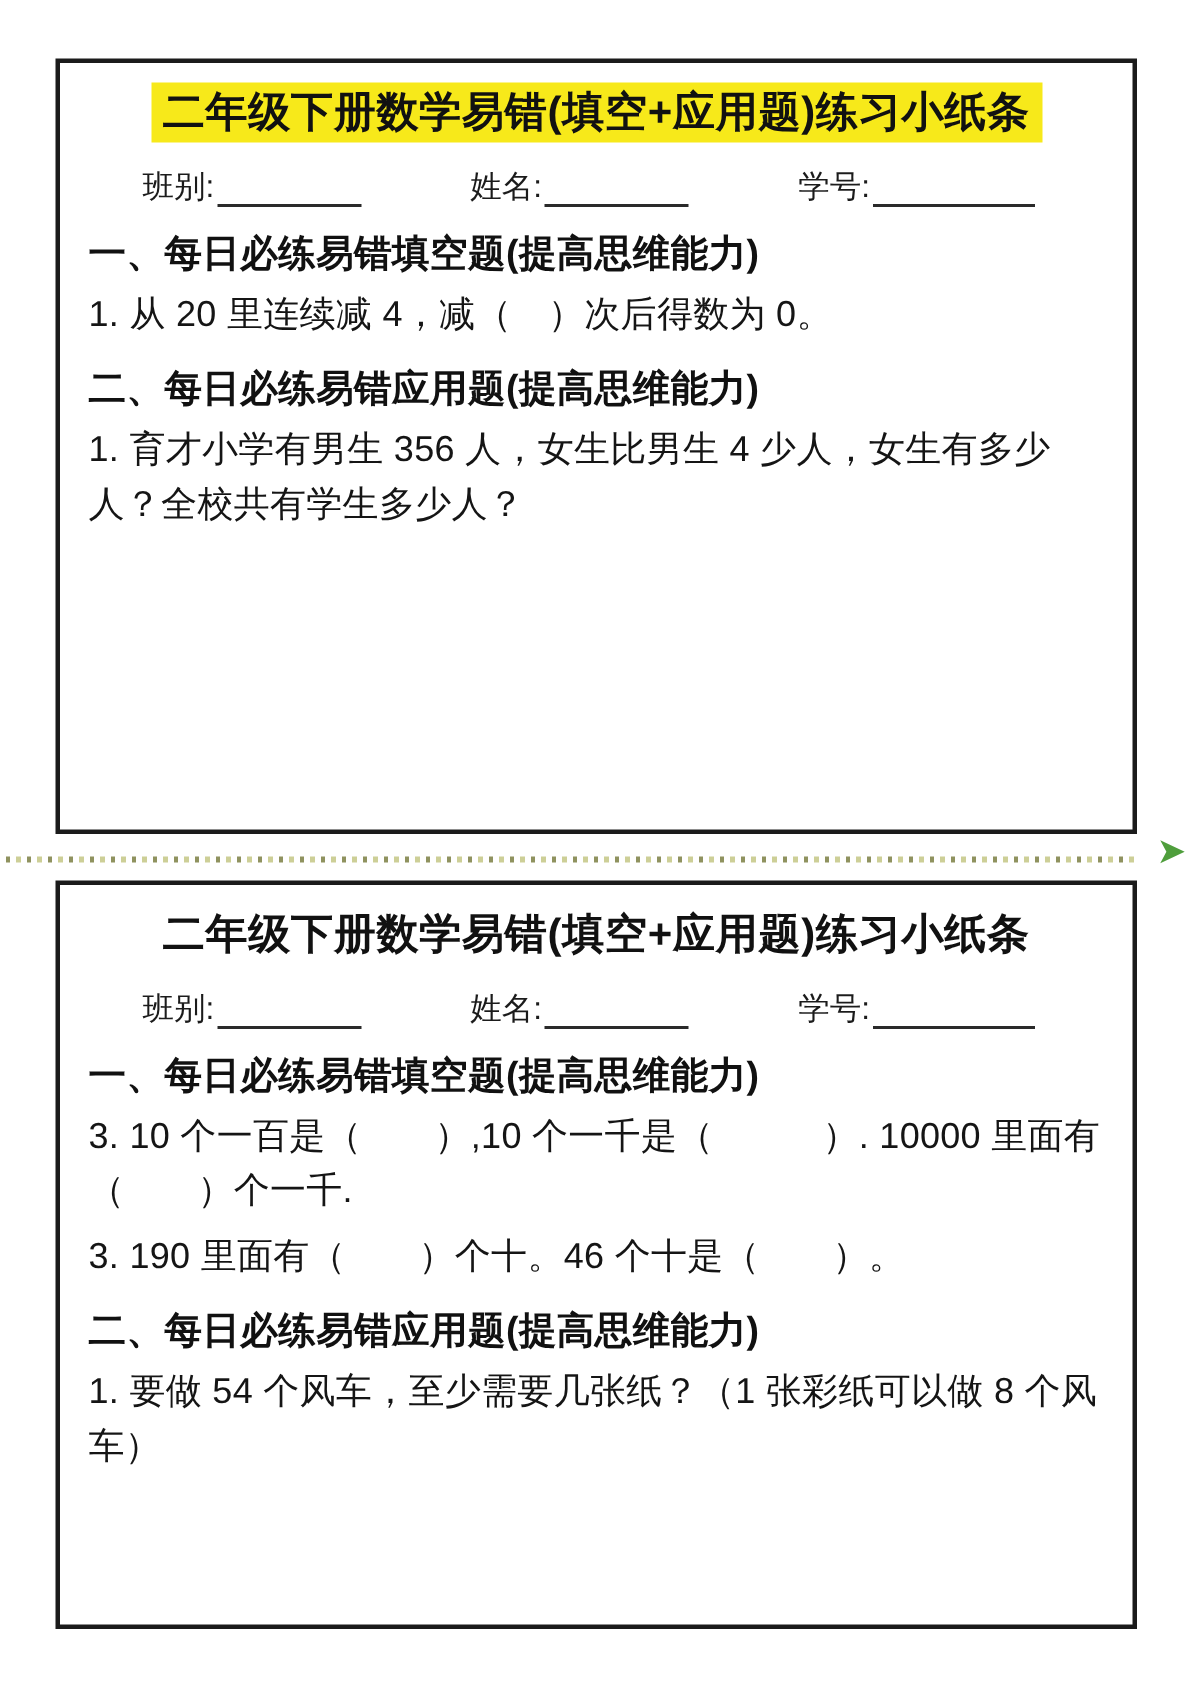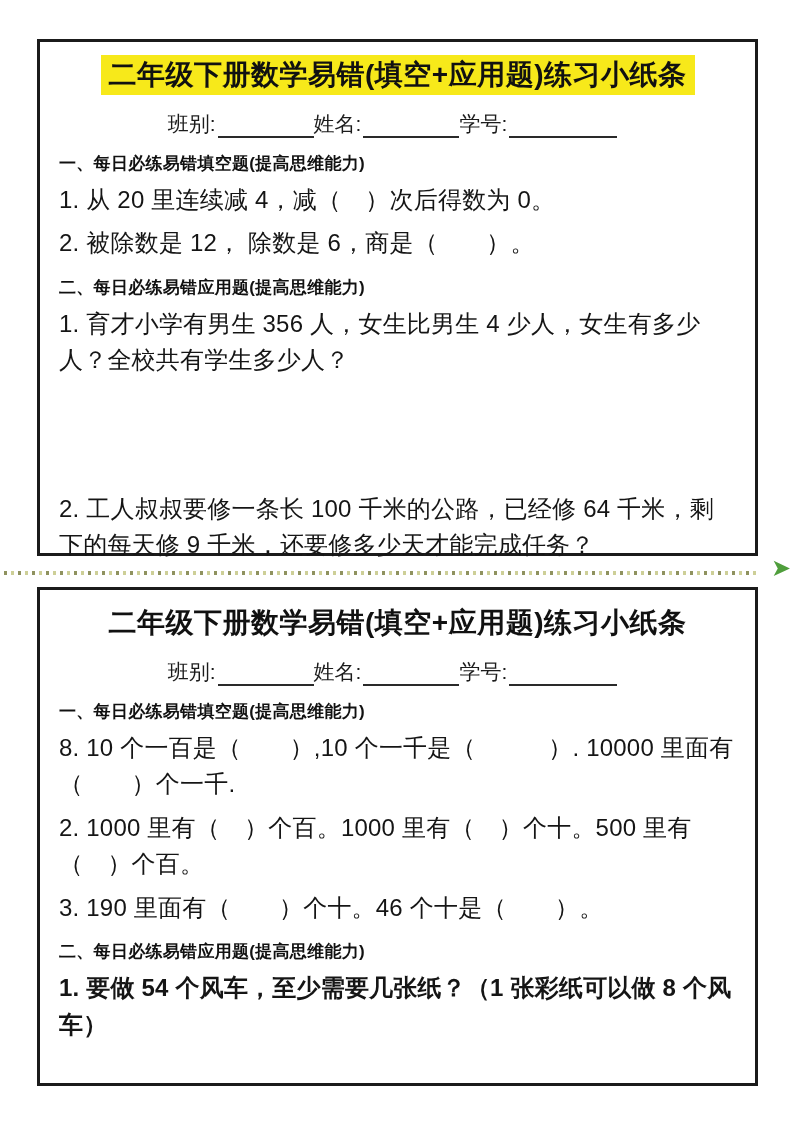--- a/index.html
+++ b/index.html
@@ -30,51 +30,51 @@
     font-weight: 800;
     letter-spacing: 0.5px;
     line-height: 1.35;
     color: #111;
   }
   .slip-1 .slip-title { background: #f7e91a; padding: 1px 8px; }
   .slip-2 .slip-title { background: transparent; padding: 1px 8px; }
 
   .fields {
     display: flex;
-    justify-content: center;
+    justify-content: space-between;
     padding: 0 46px 0 36px;
     margin: 15px 0 4px 0;
     font-size: 21px;
   }
   .field { display: flex; align-items: flex-end; }
   .field-label { font-size: 21px; color: #1b1b1b; white-space: nowrap; }
   .field-line {
     display: inline-block;
     width: 96px; height: 1.1em;
     border-bottom: 2px solid #2a2a2a;
     margin-left: 2px;
   }
   .fields .field:last-child .field-line { width: 108px; }
 
   .sec-heading {
-    font-size: 17px;
+    font-size: 25px;
     font-weight: 800;
     margin: 14px 0 4px 0;
     letter-spacing: 0.3px;
     color: #111;
   }
   .q {
     font-size: 24px;
     line-height: 1.52;
     margin: 7px 0;
     color: #151515;
     letter-spacing: 0.2px;
   }
   .q.space-after-lg { margin-bottom: 112px; }
-  .slip-2 .q.space-after-lg { margin-bottom: 56px; font-weight: bold; }
+  .slip-2 .q.space-after-lg { margin-bottom: 56px; }
 
   .divider {
     position: absolute;
     top: 571px; left: 4px;
     width: 754px; height: 4px;
     background: repeating-linear-gradient(90deg,
       #8f925f 0 3px, transparent 3px 7px,
       #cdcf97 7px 10px, transparent 10px 14px);
   }
   .cut-arrow {
@@ -107,25 +107,23 @@
         <span class="field-line"></span>
       </div>
       <div class="field">
         <span class="field-label">学号:</span>
         <span class="field-line"></span>
       </div>
     </div>
 
     <h2 class="sec-heading">一、每日必练易错填空题(提高思维能力)</h2>
     <p class="q">1. 从 20 里连续减 4，减（　）次后得数为 0。</p>
-    <p class="q">2. 被除数是 12， 除数是 6，商是（　　）。</p>
 
     <h2 class="sec-heading">二、每日必练易错应用题(提高思维能力)</h2>
     <p class="q space-after-lg">1. 育才小学有男生 356 人，女生比男生 4 少人，女生有多少人？全校共有学生多少人？</p>
-    <p class="q">2. 工人叔叔要修一条长 100 千米的公路，已经修 64 千米，剩下的每天修 9 千米，还要修多少天才能完成任务？</p>
   </section>
 
   <div class="divider"></div>
   <span class="cut-arrow">➤</span>
 
   <section class="slip slip-2">
     <div class="title-row">
       <span class="slip-title">二年级下册数学易错(填空+应用题)练习小纸条</span>
     </div>
 
@@ -138,21 +136,20 @@
         <span class="field-label">姓名:</span>
         <span class="field-line"></span>
       </div>
       <div class="field">
         <span class="field-label">学号:</span>
         <span class="field-line"></span>
       </div>
     </div>
 
     <h2 class="sec-heading">一、每日必练易错填空题(提高思维能力)</h2>
-    <p class="q">8. 10 个一百是（　　）,10 个一千是（　　　）. 10000 里面有（　　）个一千.</p>
-    <p class="q">2. 1000 里有（　）个百。1000 里有（　）个十。500 里有（　）个百。</p>
+    <p class="q">3. 10 个一百是（　　）,10 个一千是（　　　）. 10000 里面有（　　）个一千.</p>
     <p class="q">3. 190 里面有（　　）个十。46 个十是（　　）。</p>
 
     <h2 class="sec-heading">二、每日必练易错应用题(提高思维能力)</h2>
     <p class="q space-after-lg">1. 要做 54 个风车，至少需要几张纸？（1 张彩纸可以做 8 个风车）</p>
   </section>
 
 </div>
 
 </body></html>

